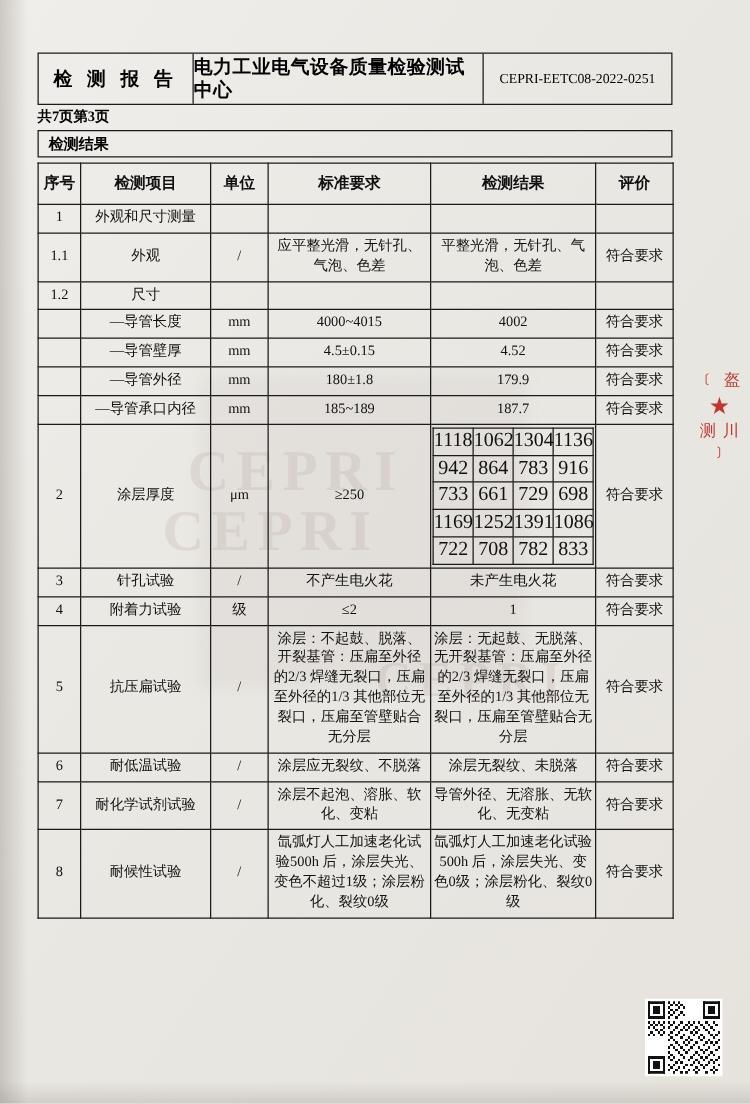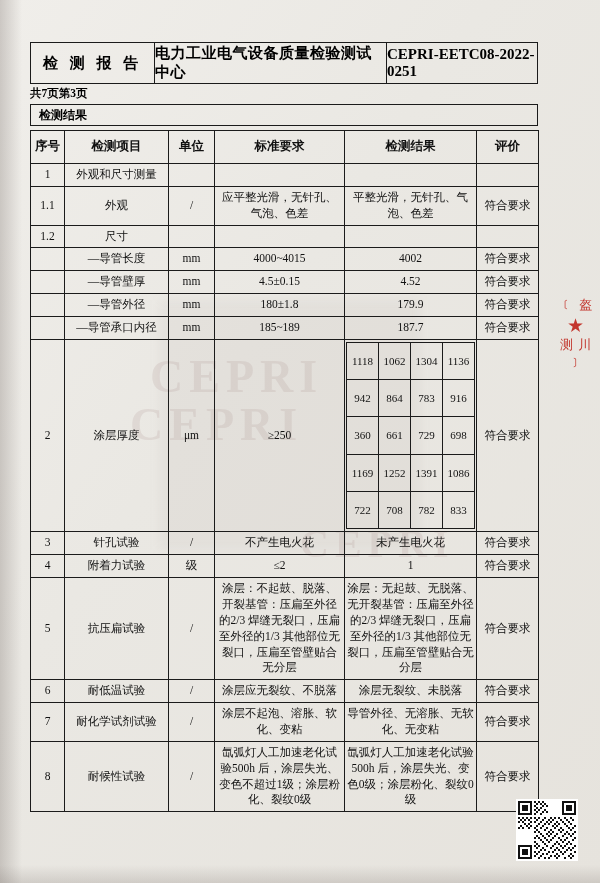--- a/index.html
+++ b/index.html
@@ -73,23 +73,23 @@
     letter-spacing: 4px;
   }
   .hdr-mid {
     flex: 1;
     border-right: 1px solid #1b1b1b;
     font-size: 15px;
     letter-spacing: 0.5px;
   }
   .hdr-right {
     width: 150px;
-    font-size: 15px;
+    font-size: 11px;
     font-family: "Liberation Serif", serif;
-    font-weight: bold;
+    font-weight: normal;
   }
   .pageno {
     font-size: 11.5px;
     font-weight: bold;
     padding: 2px 6px 3px 0;
   }
 
   
   .resbox {
     border: 1px solid #1b1b1b;
@@ -141,23 +141,23 @@
   .c-eval { width: 62px; }
 
   
   table.sub {
     border-collapse: collapse;
     width: 100%;
     table-layout: fixed;
   }
   table.sub td {
     border: 1px solid #1b1b1b;
-    font-size: 11px;
+    font-size: 16px;
     text-align: center;
-    padding: 11px 0;
+    padding: 0 0;
     line-height: 1.3;
   }
   td.nest { padding: 0; }
   td.nest table.sub { margin: -1px; width: calc(100% + 2px); }
 
   
   .stamp {
     position: absolute;
     right: 6px;
     top: 295px;
@@ -315,21 +315,21 @@
                 <td>1304</td>
                 <td>1136</td>
               </tr>
               <tr>
                 <td>942</td>
                 <td>864</td>
                 <td>783</td>
                 <td>916</td>
               </tr>
               <tr>
-                <td>360</td>
+                <td>733</td>
                 <td>661</td>
                 <td>729</td>
                 <td>698</td>
               </tr>
               <tr>
                 <td>1169</td>
                 <td>1252</td>
                 <td>1391</td>
                 <td>1086</td>
               </tr>

